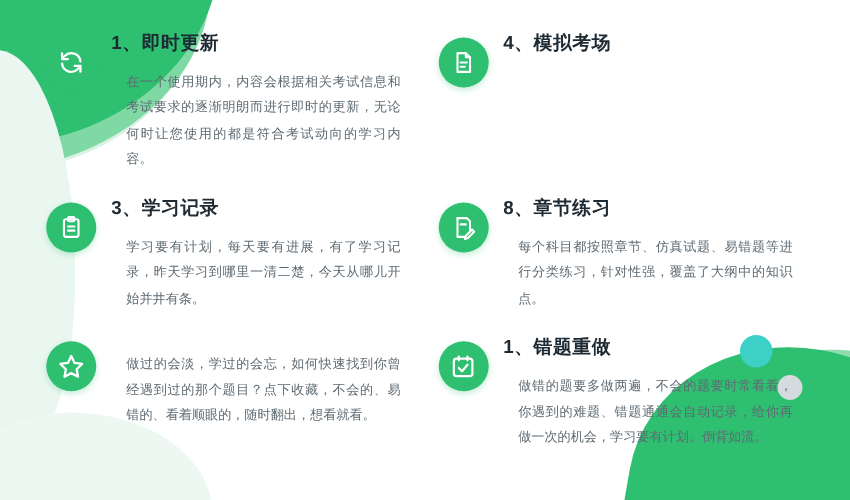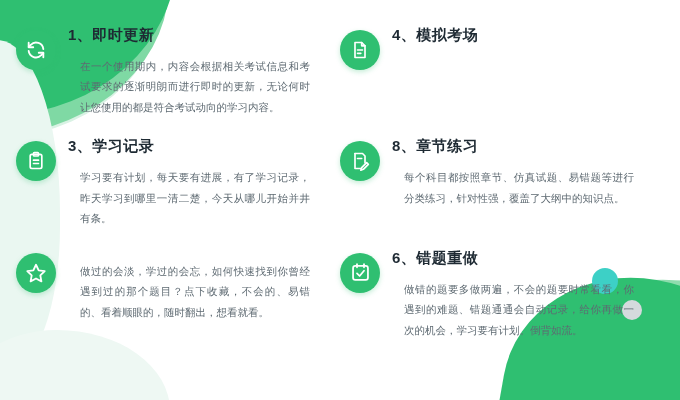--- a/index.html
+++ b/index.html
@@ -121,21 +121,21 @@
   }
 
   
   .grid {
     position: relative;
     z-index: 2;
     display: grid;
     grid-template-columns: 1fr 1fr;
     column-gap: 18px;
     row-gap: 8px;
-    padding: 26px 34px 0 16px;
+    padding: 26px 34px 0 37px;
     box-sizing: border-box;
     height: 400px;
     align-content: start;
   }
   .item {
     display: flex;
     align-items: flex-start;
     gap: 12px;
   }
   .badge {
@@ -272,18 +272,18 @@
       <span>
         <svg width="21" height="21" viewBox="0 0 24 24" fill="none" stroke="#ffffff" stroke-width="2" stroke-linecap="round" stroke-linejoin="round">
           <rect x="3.5" y="4.5" width="17" height="16" rx="2.5"></rect>
           <line x1="8" y1="2.5" x2="8" y2="6"></line>
           <line x1="16" y1="2.5" x2="16" y2="6"></line>
           <polyline points="8,13 11,16 16,10"></polyline>
         </svg>
       </span>
     </div>
     <div class="body">
-      <p class="title">6、错题重做</p>
+      <p class="title">1、错题重做</p>
       <p class="desc">做错的题要多做两遍，不会的题要时常看看，你遇到的难题、错题通通会自动记录，给你再做一次的机会，学习要有计划。倒背如流。</p>
     </div>
   </div>
 
 </div>
 
 </body></html>

